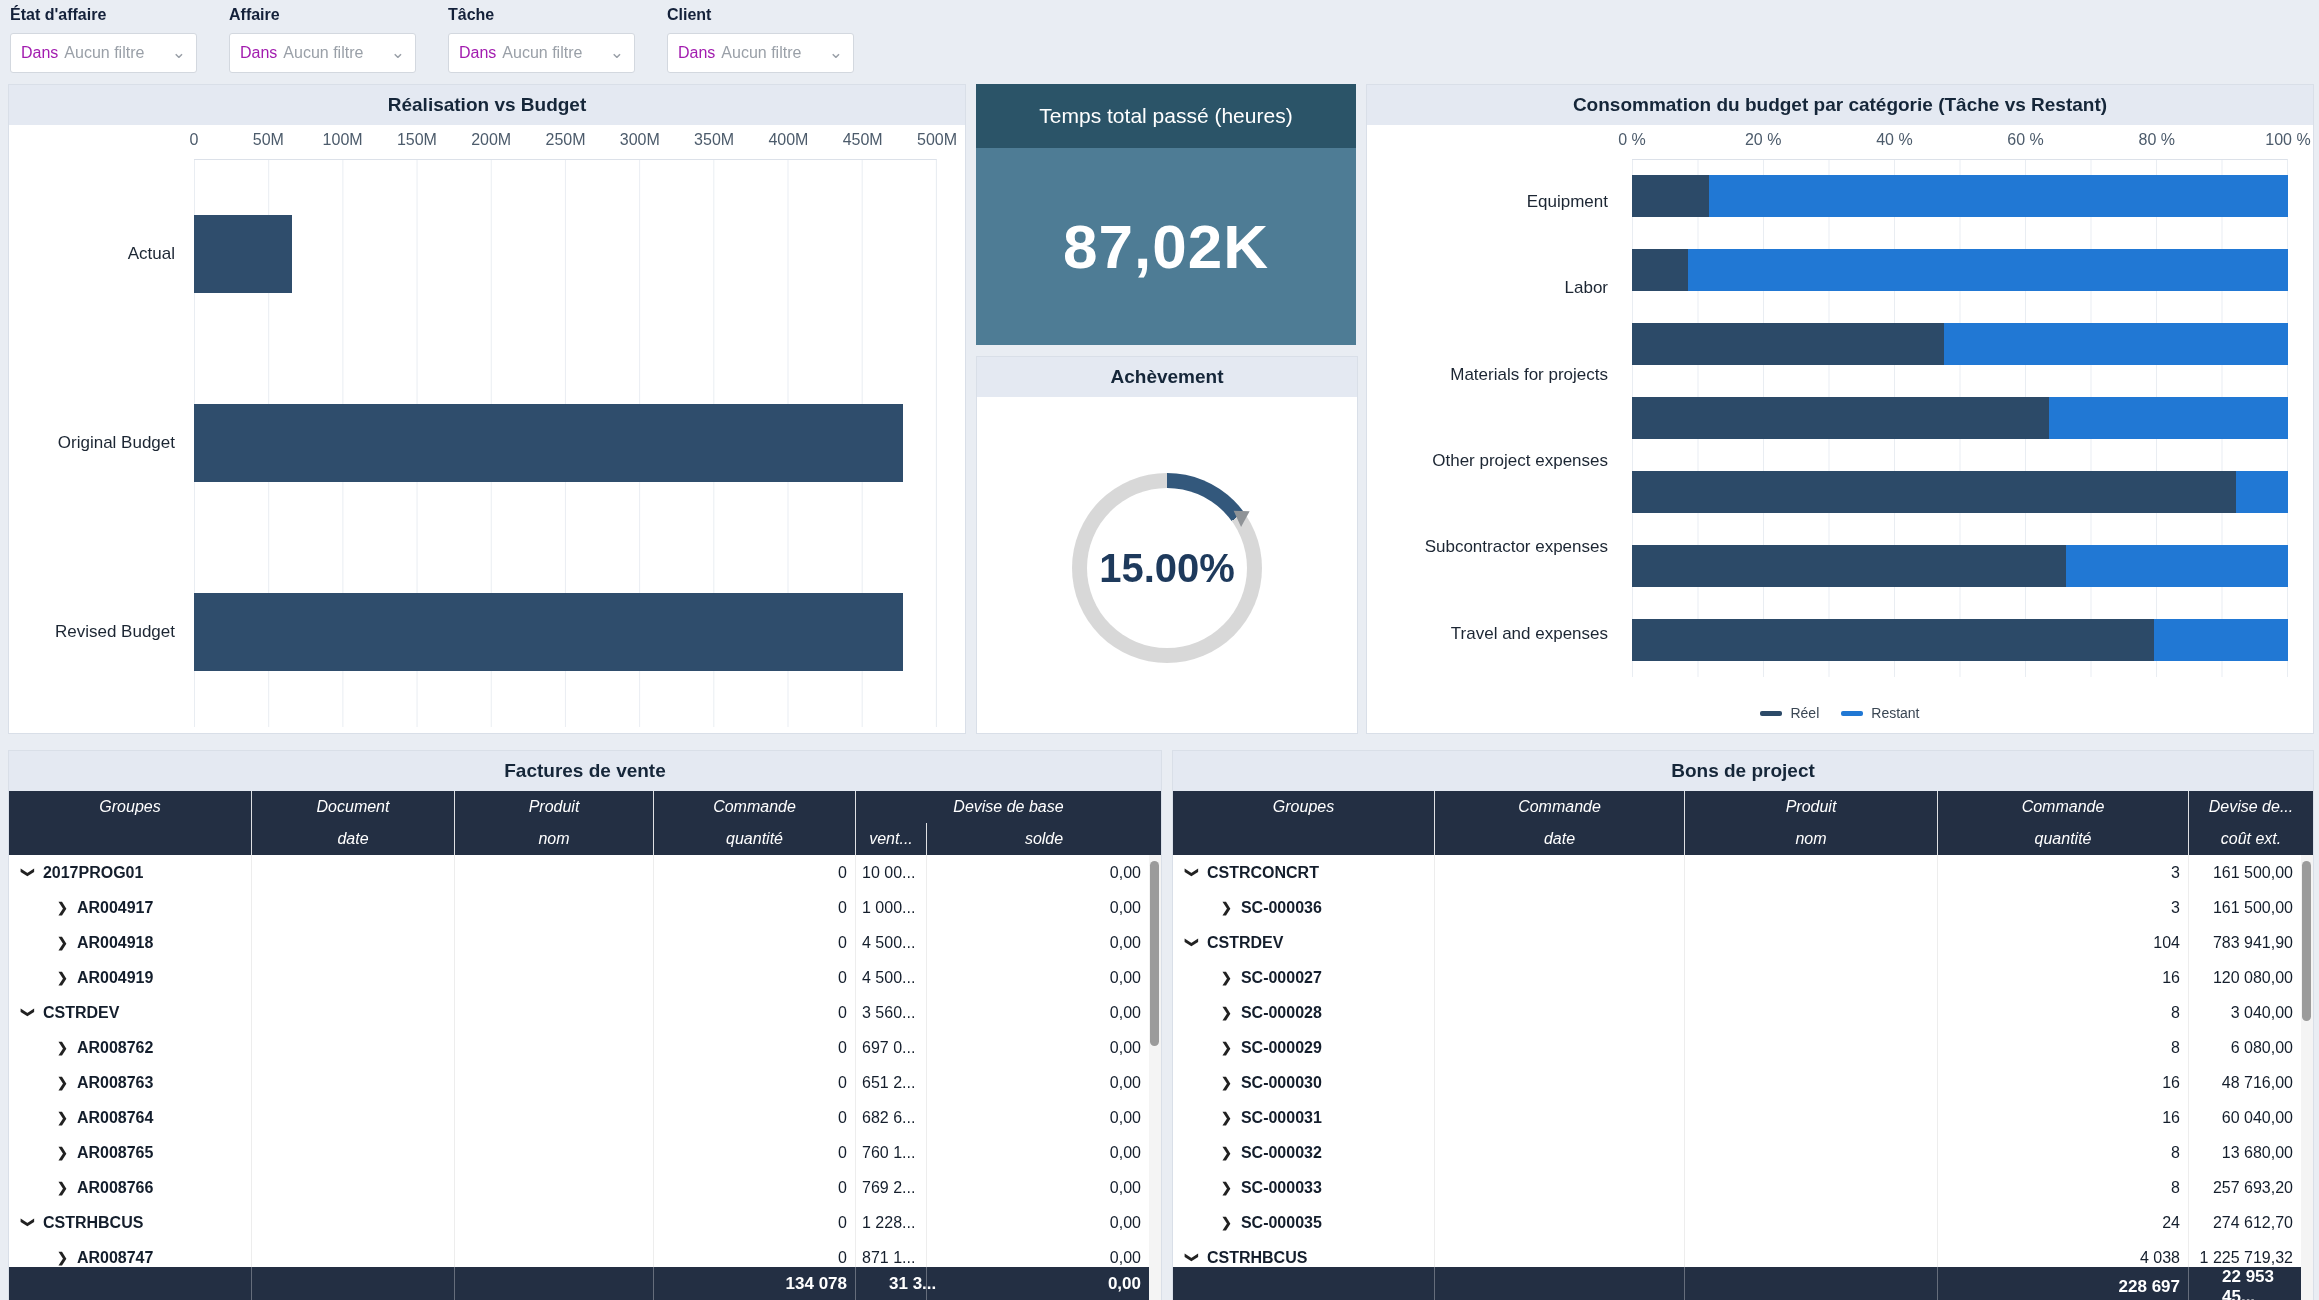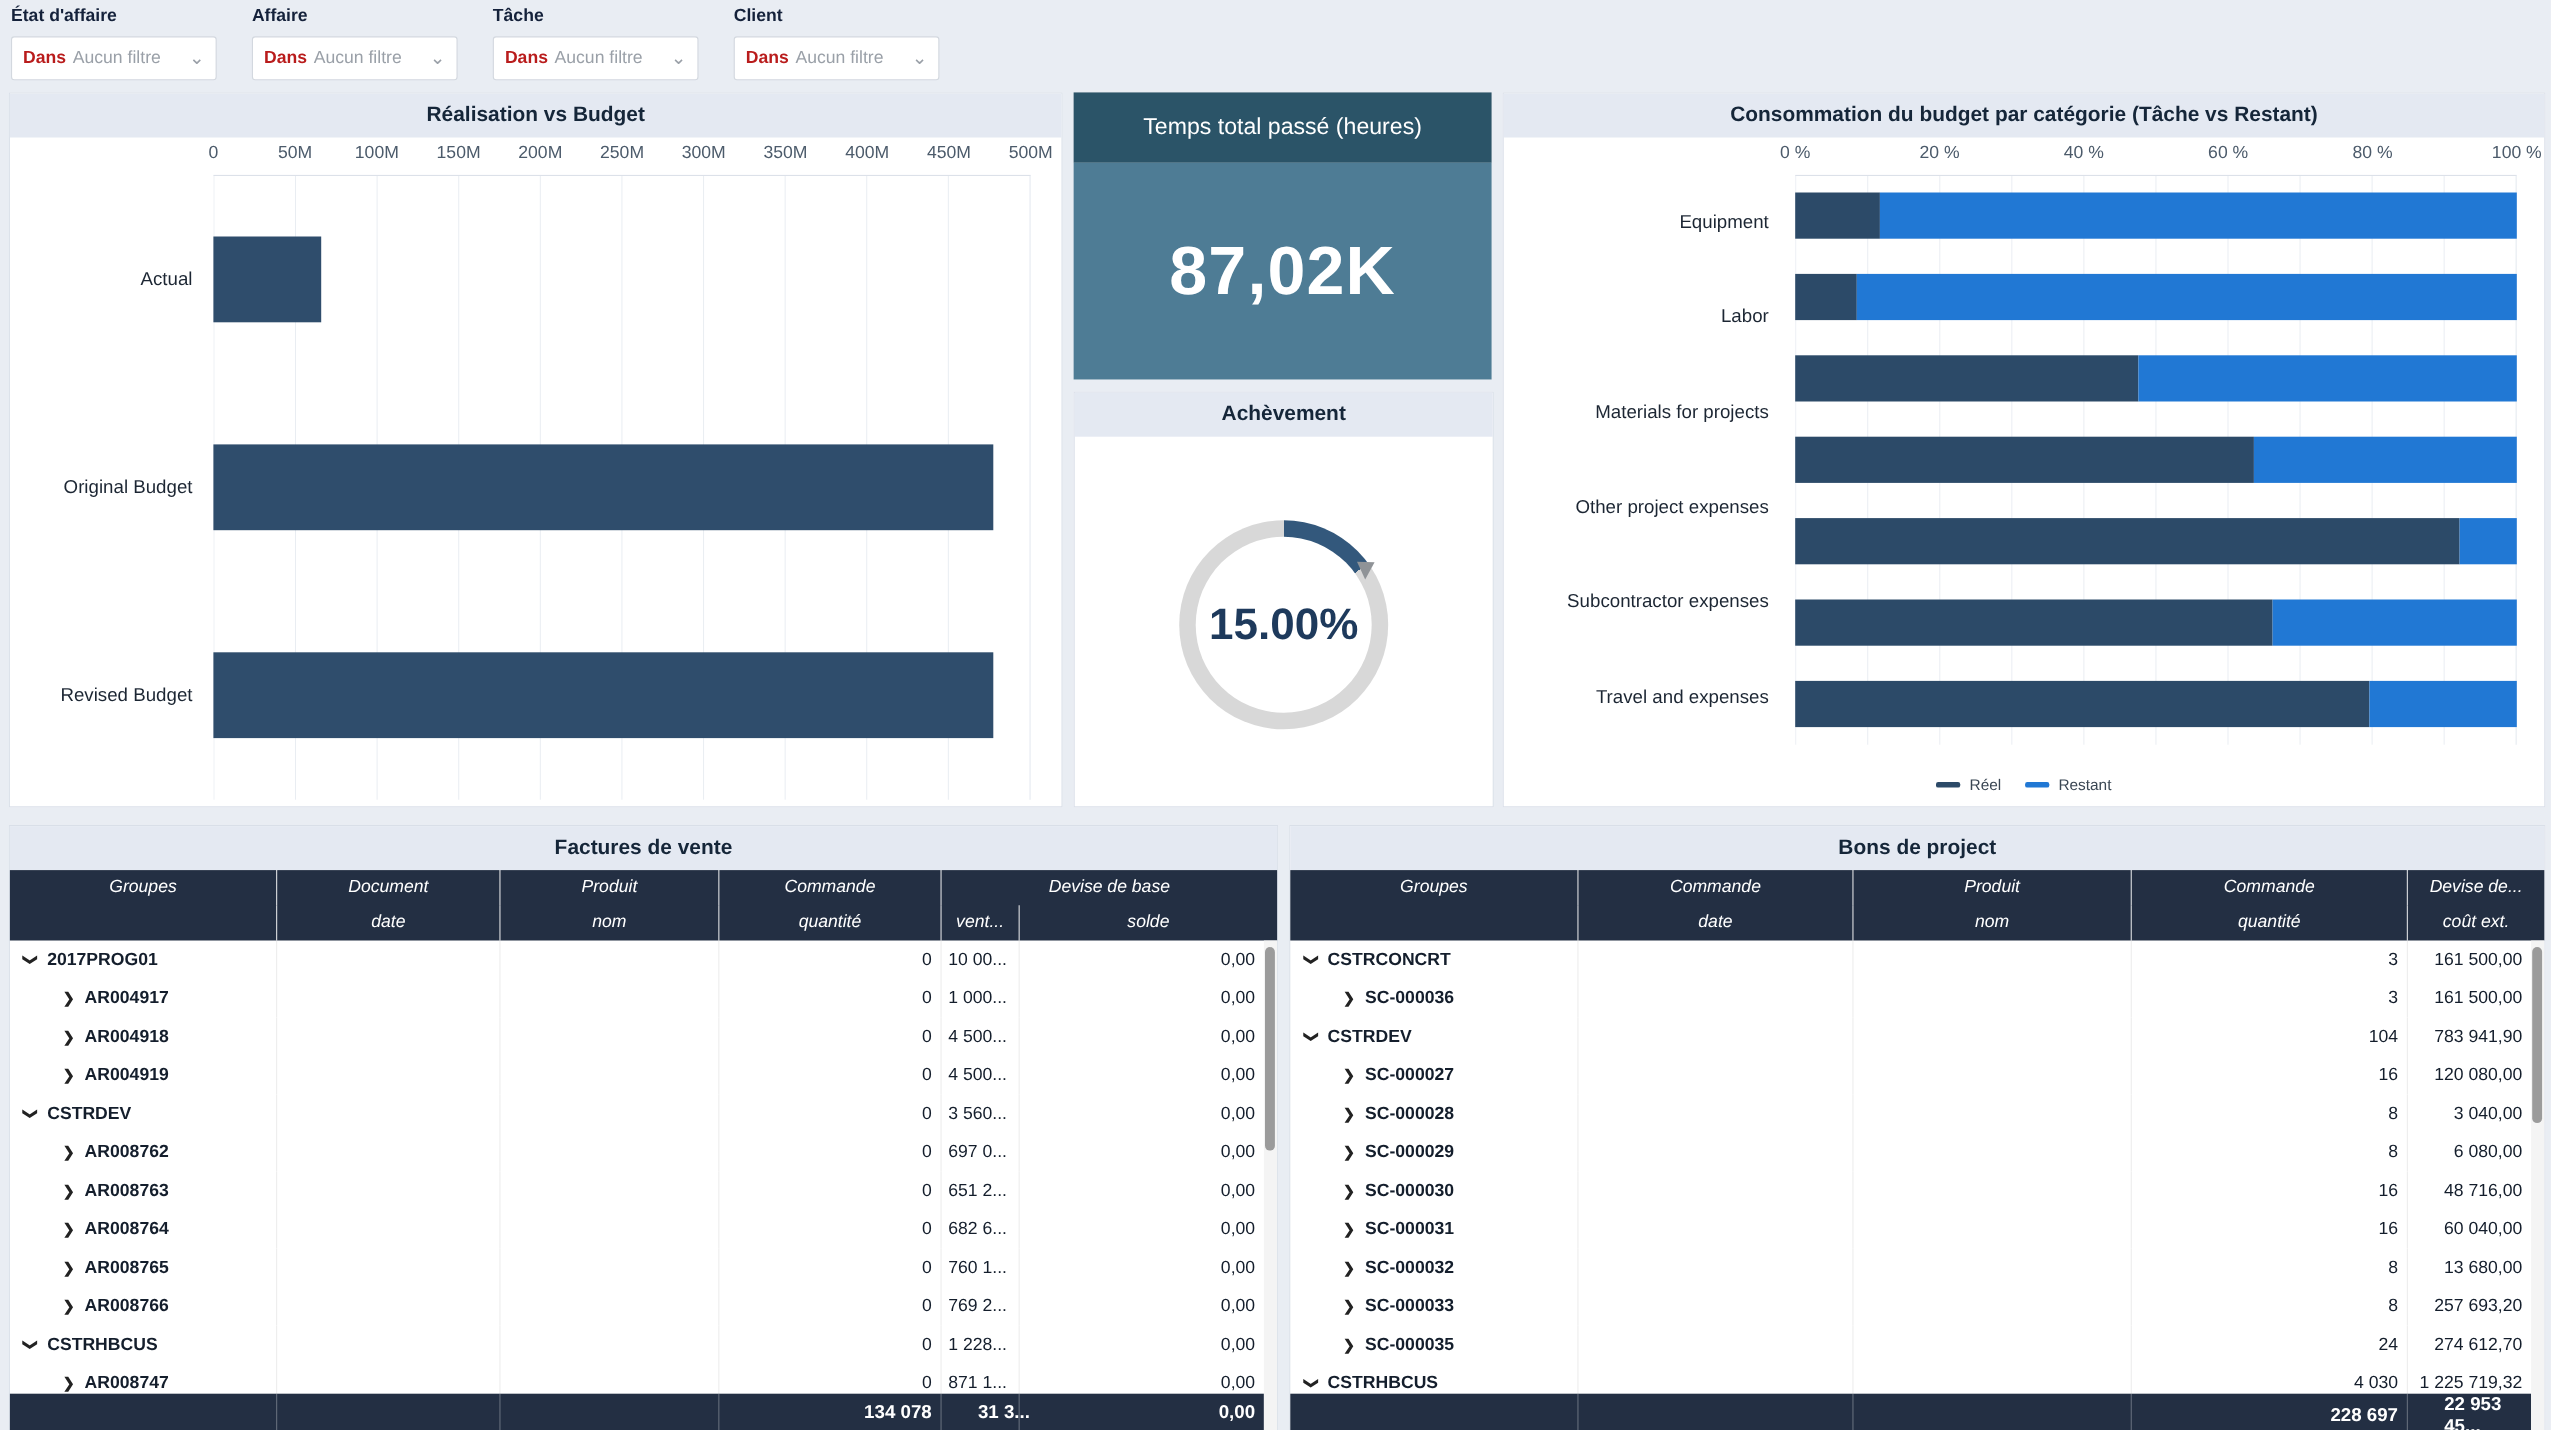--- a/index.html
+++ b/index.html
@@ -5,21 +5,21 @@
   html,body{margin:0;padding:0;}
   #root{position:relative;width:2319px;height:1300px;background:#e9edf3;
         font-family:"Liberation Sans",sans-serif;overflow:hidden;color:#16202e;}
 
   
   .filters{position:absolute;left:10px;top:6px;display:flex;gap:32px;}
   .fgroup{width:187px;}
   .flabel{font-size:16px;font-weight:bold;color:#14213a;margin-bottom:9px;}
   .fselect{height:38px;background:#fff;border:1px solid #d3d8df;border-radius:3px;
            display:flex;align-items:center;padding:0 10px;font-size:16px;cursor:pointer;}
-  .fprefix{color:#b91c1c;margin-right:6px;font-weight:bold;}
+  .fprefix{color:#a21caf;margin-right:6px;}
   .fplaceholder{color:#9aa0a8;}
   .fchev{margin-left:auto;color:#9aa0a8;font-size:17px;line-height:10px;}
 
   
   .card{position:absolute;background:#fff;border:1px solid #d9dfe8;}
   .card-title{height:40px;background:#e4e9f2;display:flex;align-items:center;justify-content:center;
               font-weight:bold;font-size:19px;color:#152639;}
   #card-realisation{left:8px;top:84px;width:956px;height:648px;}
   #card-kpi{left:976px;top:84px;width:380px;height:261px;border:none;}
   #card-gauge{left:976px;top:356px;width:380px;height:376px;}
@@ -551,21 +551,21 @@
           <div class="tcell right">24</div>
           <div class="tcell right">274 612,70</div>
         </div>
         <div class="trow ord-grid">
           <div class="tcell tname lvl0">
             <span class="chev open">❯</span>
             <span>CSTRHBCUS</span>
           </div>
           <div class="tcell"></div>
           <div class="tcell"></div>
-          <div class="tcell right">4 030</div>
+          <div class="tcell right">4 038</div>
           <div class="tcell right">1 225 719,32</div>
         </div>
       </div>
     <div class="tfoot ord-grid">
       <div class="fcell"></div>
         <div class="fcell"></div>
         <div class="fcell"></div>
       <div class="fcell right">228 697</div>
       <div class="fcell right">22 953 45...</div>
     </div>

